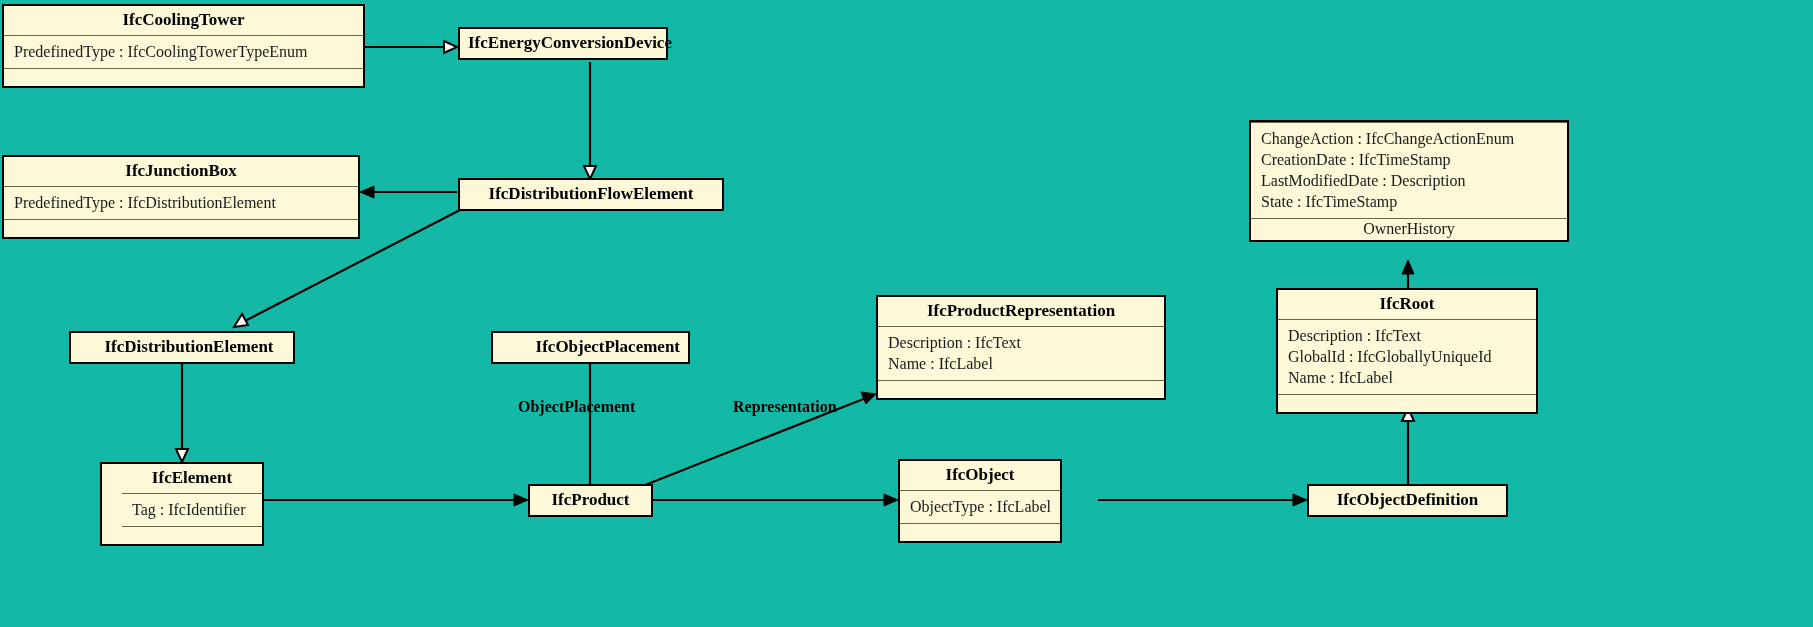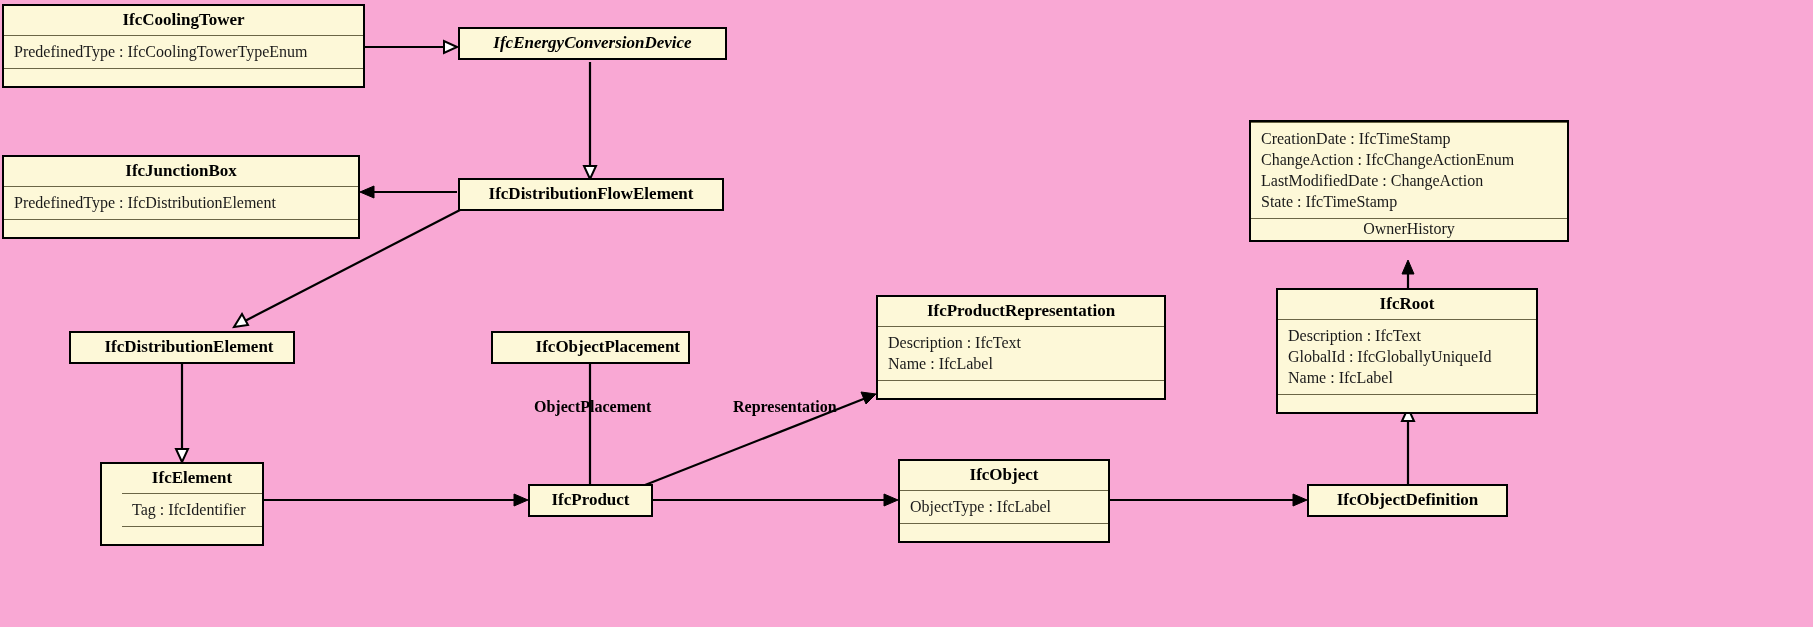--- a/index.html
+++ b/index.html
@@ -4,21 +4,21 @@
 <style>
   html, body {
     margin: 0;
     padding: 0;
     background: #ffffff;
   }
   #canvas {
     position: relative;
     width: 1813px;
     height: 627px;
-    background: #f9a8d4;
+    background: #14b8a6;
     overflow: hidden;
     font-family: "Liberation Serif", "DejaVu Serif", serif;
   }
   .uml-class {
     position: absolute;
     box-sizing: border-box;
     background: #fdf8d8;
     border: 2px solid #000000;
     display: flex;
     flex-direction: column;
@@ -132,21 +132,21 @@
   <div class="uml-class" style="left:2px; top:4px; width:363px;">
     <div class="uml-title">IfcCoolingTower</div>
     <div class="uml-sep"></div>
     <div class="uml-attrs">
       <div class="uml-attr">PredefinedType : IfcCoolingTowerTypeEnum</div>
     </div>
     <div class="uml-sep"></div>
     <div class="uml-foot"></div>
   </div>
 
-  <div class="uml-class" style="left:458px; top:27px; width:269px;font-style:italic;">
+  <div class="uml-class" style="left:458px; top:27px; width:210px;">
     <div class="uml-title">IfcEnergyConversionDevice</div>
   </div>
 
   <div class="uml-class" style="left:2px; top:155px; width:358px;">
     <div class="uml-title">IfcJunctionBox</div>
     <div class="uml-sep"></div>
     <div class="uml-attrs">
       <div class="uml-attr">PredefinedType : IfcDistributionElement</div>
     </div>
     <div class="uml-sep"></div>
@@ -172,23 +172,23 @@
       <div class="uml-attr">Description : IfcText</div>
       <div class="uml-attr">Name : IfcLabel</div>
     </div>
     <div class="uml-sep"></div>
     <div class="uml-foot"></div>
   </div>
 
   <div class="uml-class" style="left:1249px; top:120px; width:320px;">
     <div class="uml-sep"></div>
     <div class="uml-attrs">
+      <div class="uml-attr">ChangeAction : IfcChangeActionEnum</div>
       <div class="uml-attr">CreationDate : IfcTimeStamp</div>
-      <div class="uml-attr">ChangeAction : IfcChangeActionEnum</div>
-      <div class="uml-attr">LastModifiedDate : ChangeAction</div>
+      <div class="uml-attr">LastModifiedDate : Description</div>
       <div class="uml-attr">State : IfcTimeStamp</div>
     </div>
     <div class="uml-sep"></div>
     <div class="uml-foot">OwnerHistory</div>
   </div>
 
   <div class="uml-class" style="left:1276px; top:288px; width:262px;">
     <div class="uml-title">IfcRoot</div>
     <div class="uml-sep"></div>
     <div class="uml-attrs">
@@ -207,31 +207,31 @@
       <div class="uml-attr">Tag : IfcIdentifier</div>
     </div>
     <div class="uml-sep"></div>
     <div class="uml-foot"></div>
   </div>
 
   <div class="uml-class" style="left:528px; top:484px; width:125px;">
     <div class="uml-title">IfcProduct</div>
   </div>
 
-  <div class="uml-class" style="left:898px; top:459px; width:212px;">
+  <div class="uml-class" style="left:898px; top:459px; width:164px;">
     <div class="uml-title">IfcObject</div>
     <div class="uml-sep"></div>
     <div class="uml-attrs">
       <div class="uml-attr">ObjectType : IfcLabel</div>
     </div>
     <div class="uml-sep"></div>
     <div class="uml-foot"></div>
   </div>
 
   <div class="uml-class" style="left:1307px; top:484px; width:201px;">
     <div class="uml-title">IfcObjectDefinition</div>
   </div>
 
-  <div class="edge-label" style="left:534px; top:398px;">ObjectPlacement</div>
+  <div class="edge-label" style="left:518px; top:398px;">ObjectPlacement</div>
 
   <div class="edge-label" style="left:733px; top:398px;">Representation</div>
 
 </div>
 
 </body></html>

